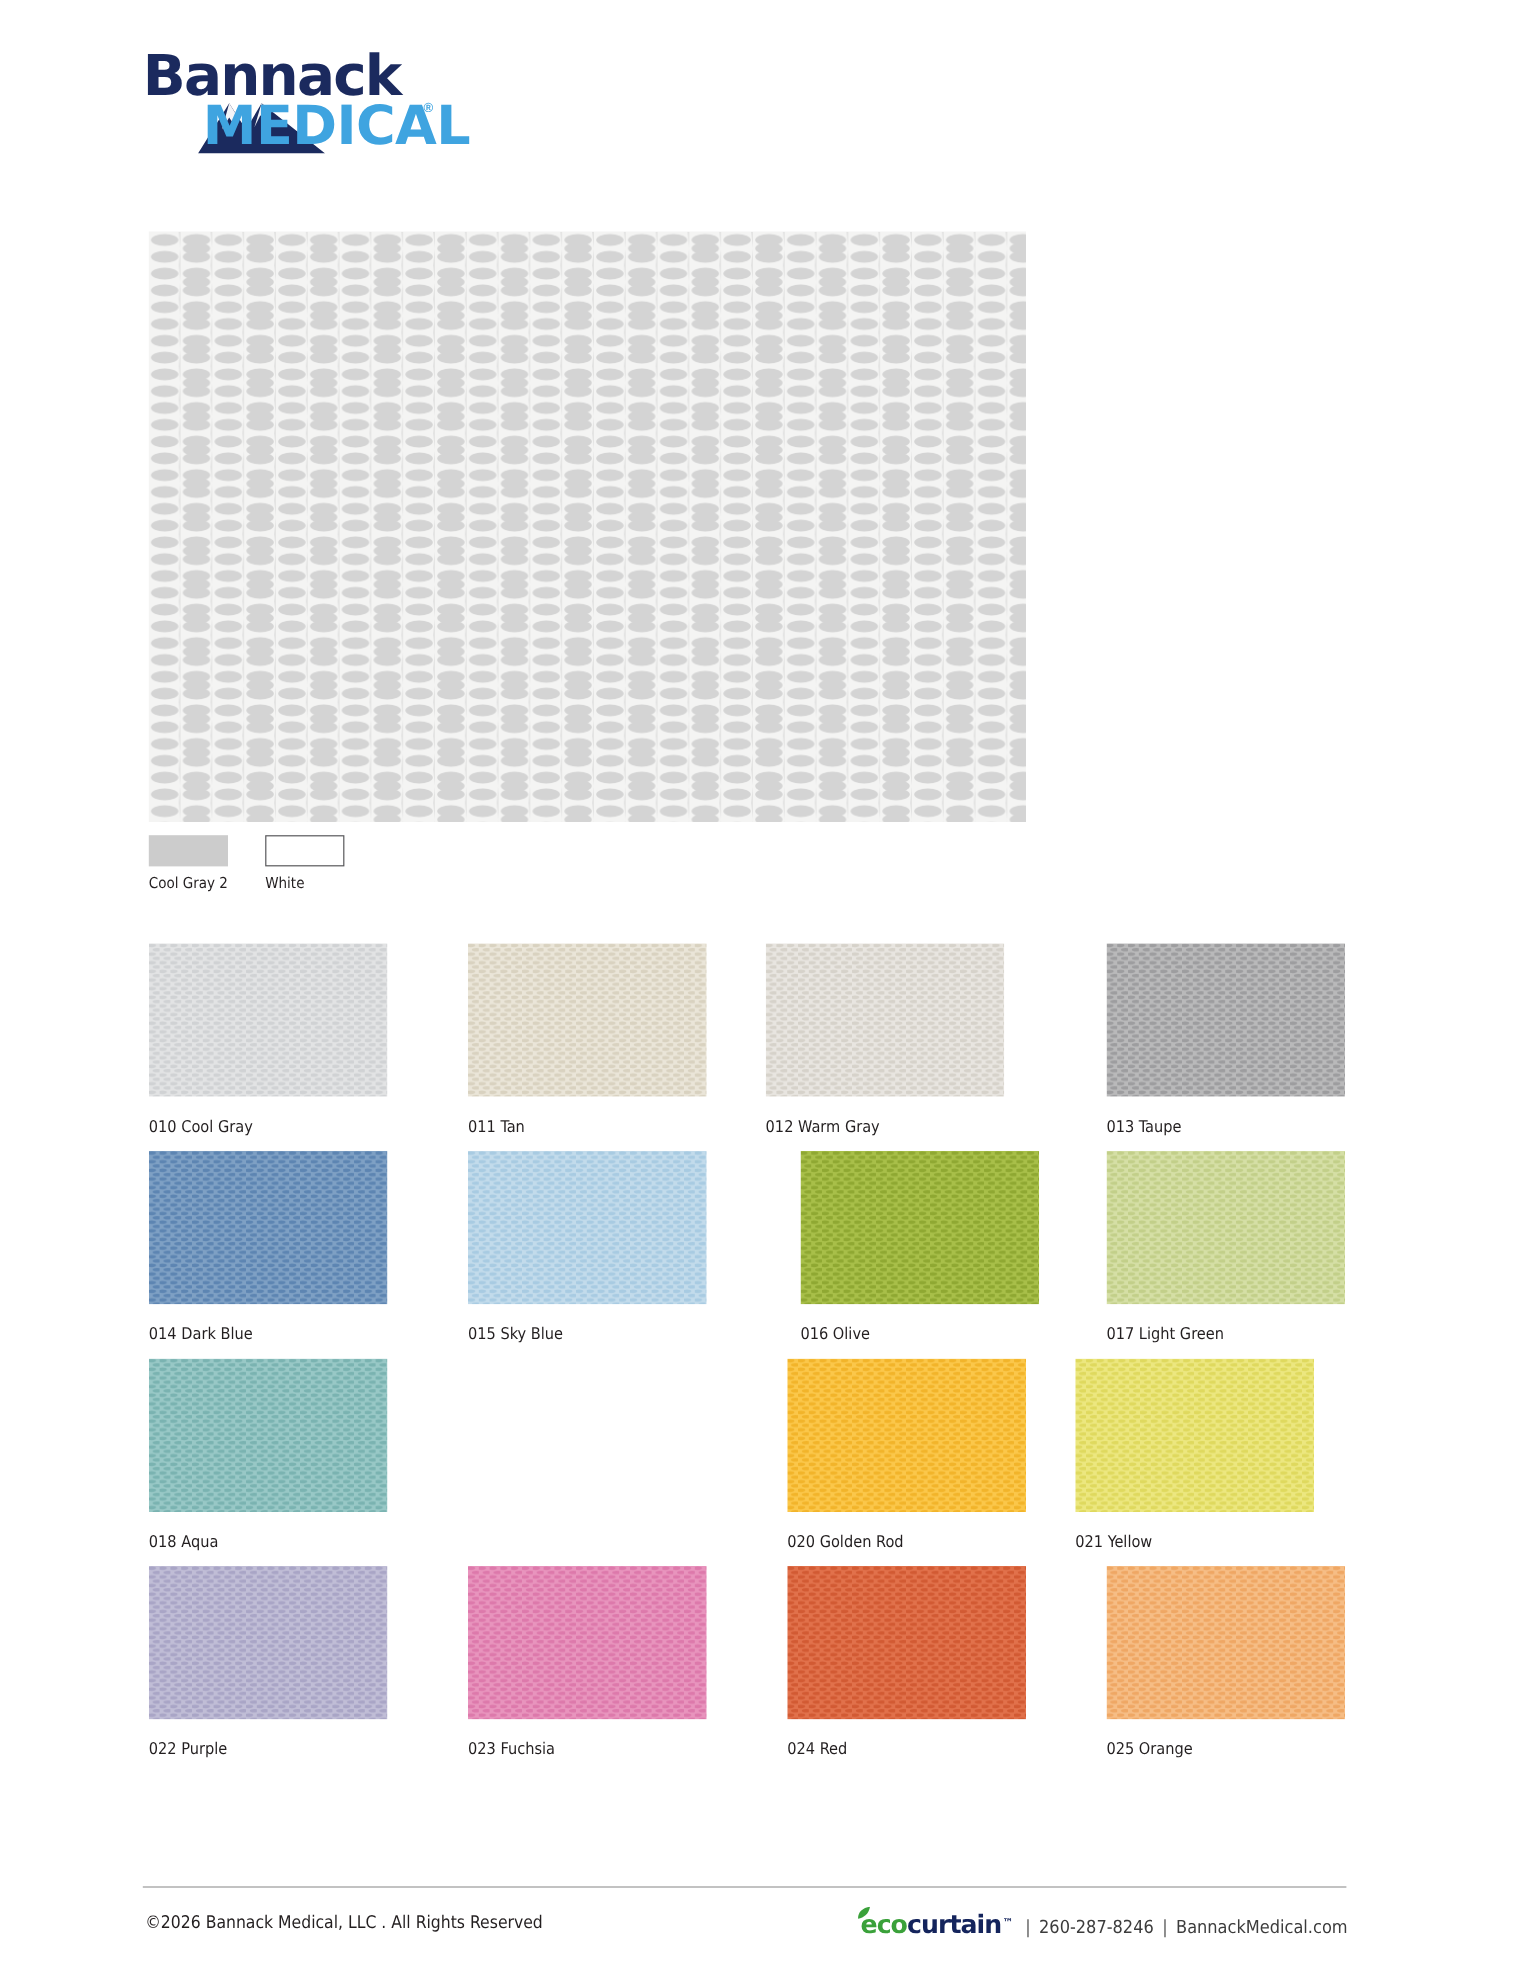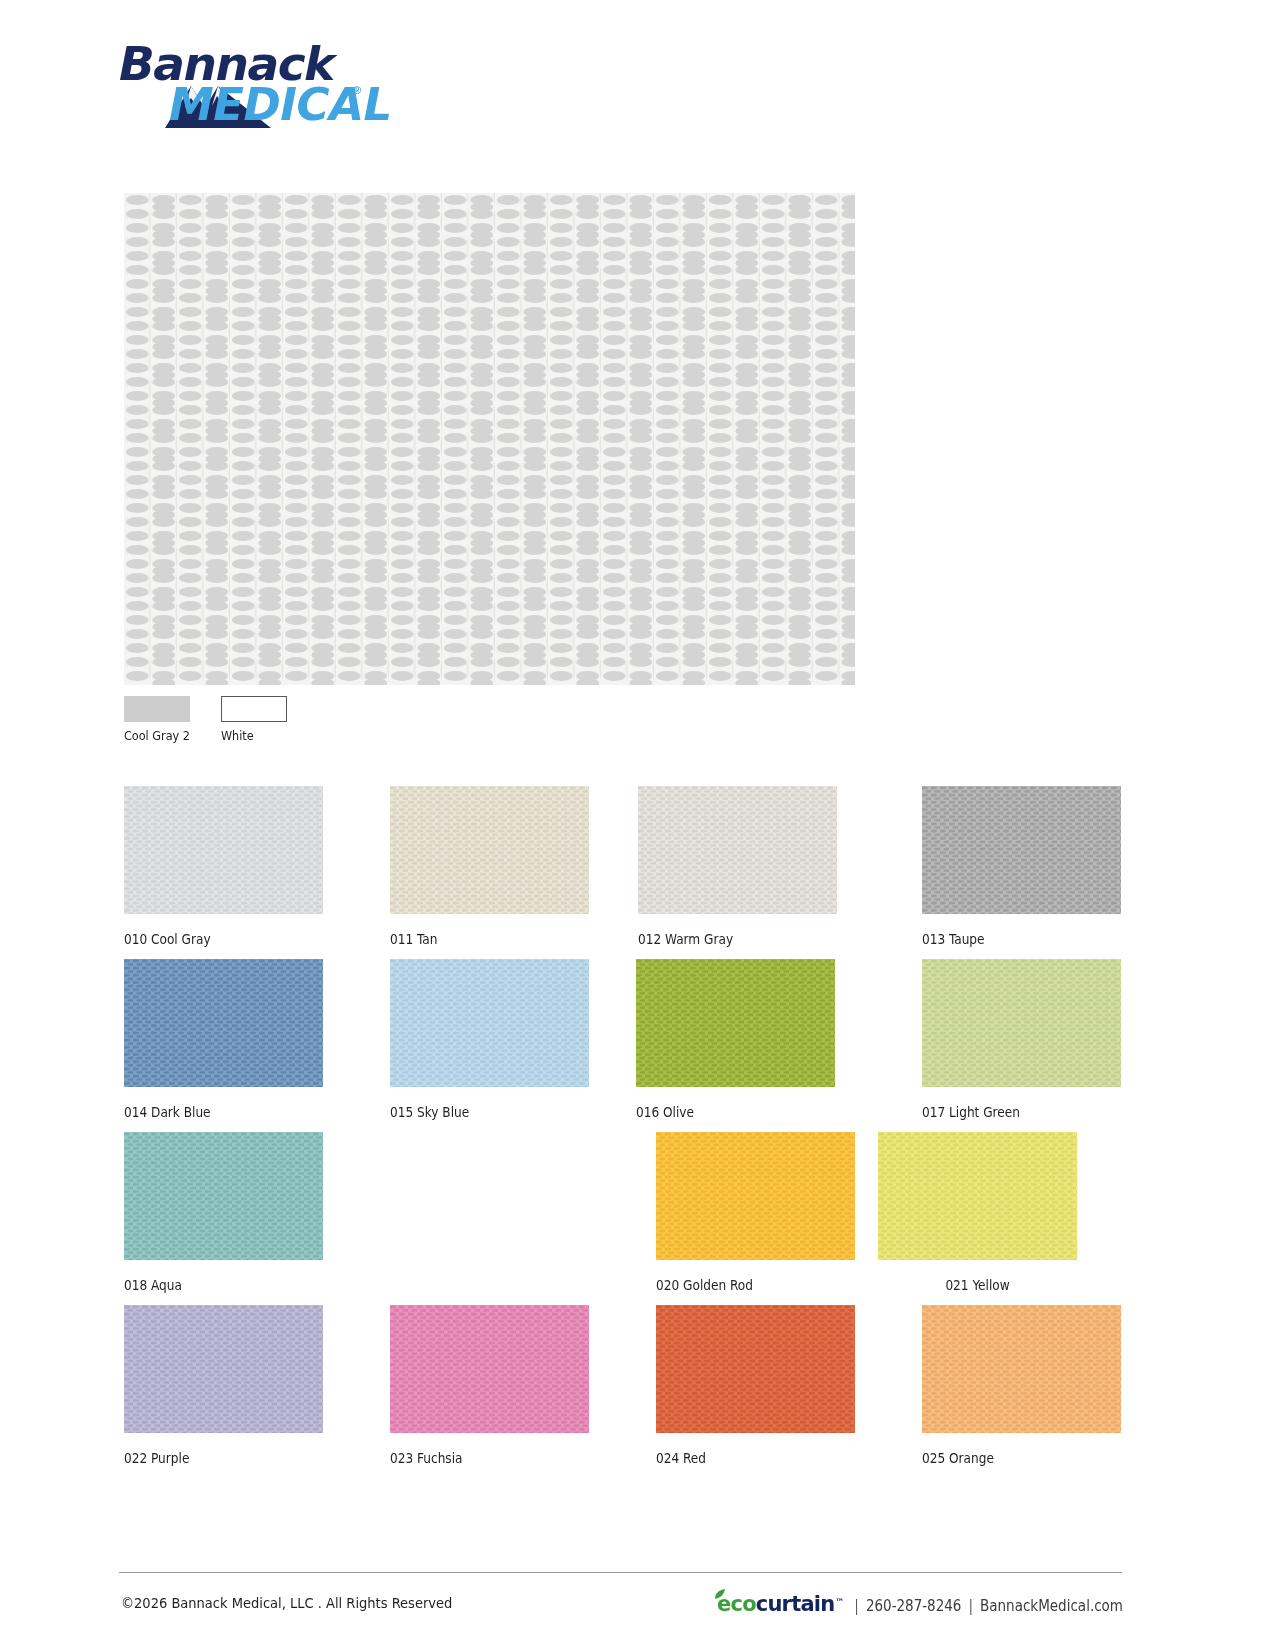--- a/index.html
+++ b/index.html
@@ -8,21 +8,21 @@
     background:#ffffff;
     font-family:"Liberation Sans", sans-serif;
     color:#231f20;
     position:relative;
     overflow:hidden;
   }
 
   
   .header { position:absolute; left:0; top:0; width:1275px; height:160px; }
 
-  .logo { position:absolute; left:119px; top:38px; width:252px; height:80px;font-style:italic; }
+  .logo { position:absolute; left:119px; top:38px; width:252px; height:80px; }
   .logo-bannack {
     position:absolute; left:0; top:0;
     font-family:"DejaVu Sans", sans-serif;
     font-size:47px; font-weight:700; letter-spacing:-1.5px;
     color:#1b2a5e; line-height:52px;
   }
   .logo-medical {
     position:absolute; left:50px; top:44px;
     font-family:"DejaVu Sans", sans-serif;
     font-size:45px; font-weight:800; letter-spacing:-0.5px;
@@ -252,21 +252,21 @@
             <rect width="9" height="7.2" fill="#c2dbeb"></rect>
             <ellipse cx="2.4" cy="1.9" rx="3.6" ry="1.45" fill="#a8cbe2"></ellipse>
             <ellipse cx="6.8" cy="5.4" rx="3.6" ry="1.45" fill="#a8cbe2"></ellipse>
           </pattern>
             </defs>
           <rect width="199" height="128" fill="url(#w015)"></rect>
         </svg>
       </div>
       <div class="cell-label">015 Sky Blue</div>
     </div>
-    <div class="cell" style="left:512px;">
+    <div class="cell" style="left:543px;">
       <div class="cell-swatch">
         <svg viewBox="0 0 199 128" preserveAspectRatio="none">
           <defs>
               <pattern id="w016" width="9" height="7.2" patternUnits="userSpaceOnUse">
             <rect width="9" height="7.2" fill="#a8bf49"></rect>
             <ellipse cx="2.4" cy="1.9" rx="3.6" ry="1.45" fill="#8fa832"></ellipse>
             <ellipse cx="6.8" cy="5.4" rx="3.6" ry="1.45" fill="#8fa832"></ellipse>
           </pattern>
             </defs>
           <rect width="199" height="128" fill="url(#w016)"></rect>
@@ -315,21 +315,21 @@
             <rect width="9" height="7.2" fill="#fbc74a"></rect>
             <ellipse cx="2.4" cy="1.9" rx="3.6" ry="1.45" fill="#f2b42a"></ellipse>
             <ellipse cx="6.8" cy="5.4" rx="3.6" ry="1.45" fill="#f2b42a"></ellipse>
           </pattern>
             </defs>
           <rect width="199" height="128" fill="url(#w020)"></rect>
         </svg>
       </div>
       <div class="cell-label">020 Golden Rod</div>
     </div>
-    <div class="cell" style="left:754px;text-align:center;">
+    <div class="cell" style="left:772px;">
       <div class="cell-swatch">
         <svg viewBox="0 0 199 128" preserveAspectRatio="none">
           <defs>
               <pattern id="w021" width="9" height="7.2" patternUnits="userSpaceOnUse">
             <rect width="9" height="7.2" fill="#ece77f"></rect>
             <ellipse cx="2.4" cy="1.9" rx="3.6" ry="1.45" fill="#dfd95e"></ellipse>
             <ellipse cx="6.8" cy="5.4" rx="3.6" ry="1.45" fill="#dfd95e"></ellipse>
           </pattern>
             </defs>
           <rect width="199" height="128" fill="url(#w021)"></rect>

